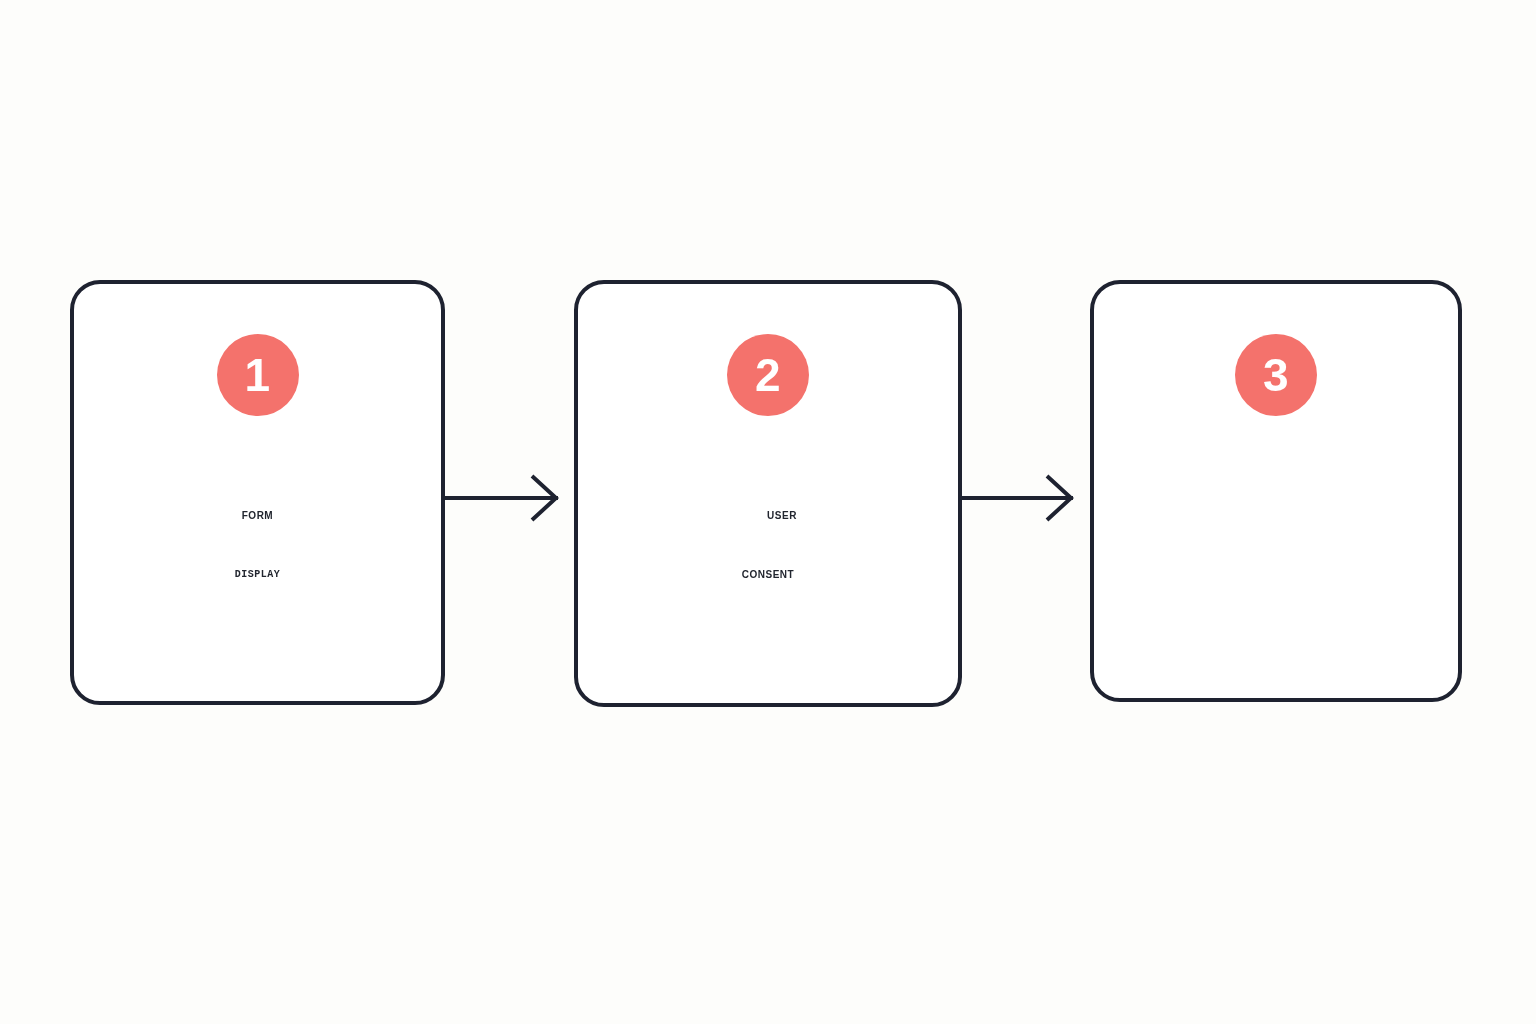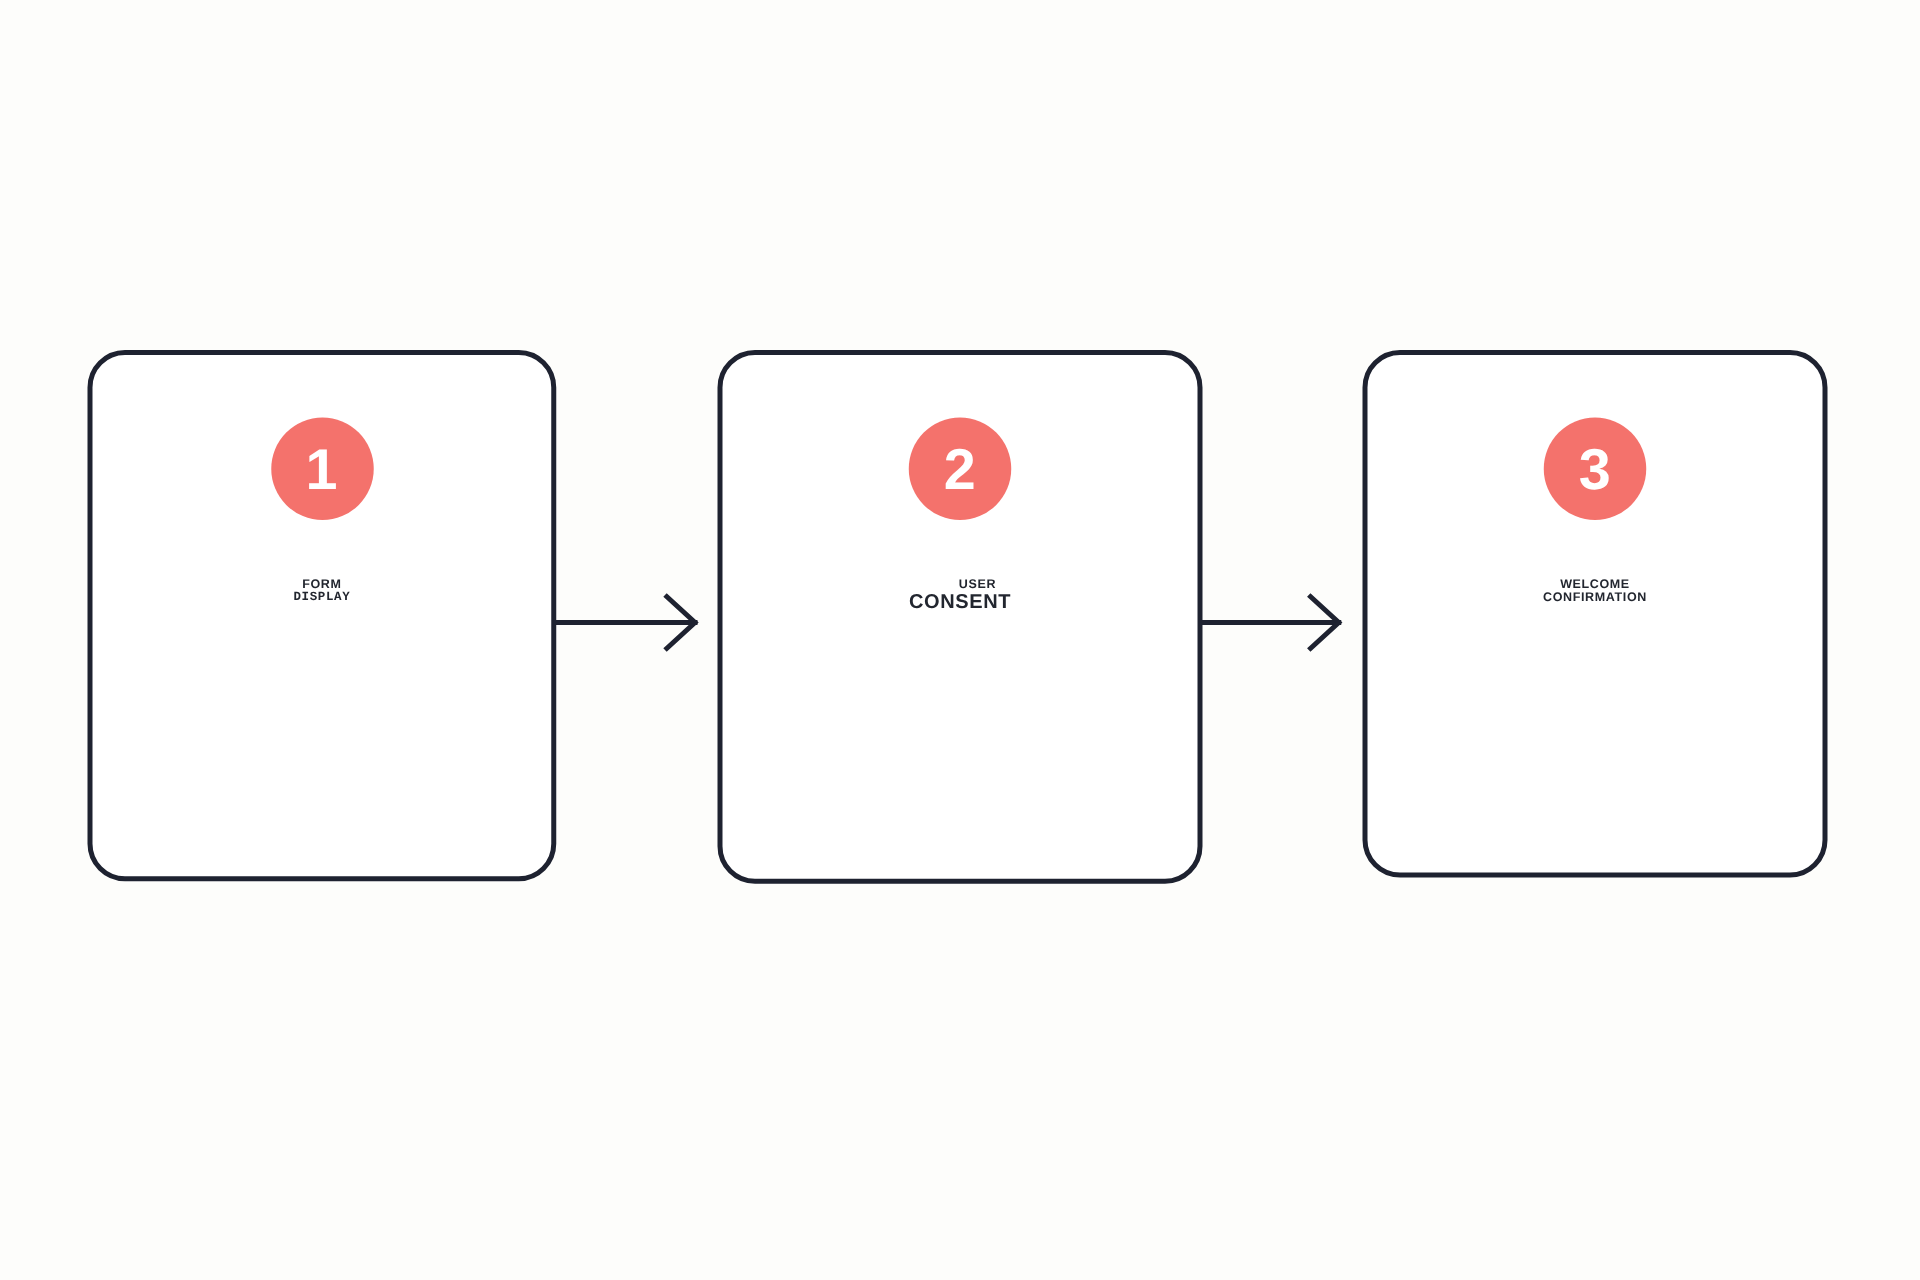--- a/index.html
+++ b/index.html
@@ -66,21 +66,21 @@
     color: #22262F;
     font-family: "Liberation Sans", sans-serif;
     font-weight: bold;
     letter-spacing: 0.5px;
     line-height: 1.12;
   }
   .step-label-line {
     display: block;
     white-space: nowrap;
   }
-  .label-lg { font-size: 50px; }
+  .label-lg { font-size: 50px; margin-top: 48px; }
   .label-md { font-size: 45px; }
 
   
   .connector {
     position: absolute;
     top: 468px;
     height: 60px;
   }
   .connector-1 { left: 443px;  width: 134px; }
   .connector-2 { left: 960px;  width: 132px; }
@@ -107,34 +107,30 @@
       <path d="M 89 8 L 113 30 L 89 52" stroke="#1E2230" stroke-width="4" fill="none" stroke-linecap="butt" stroke-linejoin="miter"></path>
     </svg>
   </div>
 
   <div class="step-box step-box-2">
     <div class="step-badge">
       <span class="step-badge-number">2</span>
     </div>
     <div class="step-label">
       <span class="step-label-line label-lg" style="font-size: 10px; padding-left: 28px;">USER</span>
-      <span class="step-label-line label-lg" style="font-size: 16px;">CONSENT</span>
+      <span class="step-label-line label-lg" style="font-size: 10px;">CONSENT</span>
     </div>
   </div>
 
   <div class="connector connector-2">
     <svg width="132" height="60" viewBox="0 0 132 60">
       <path d="M0 30 H 113" stroke="#1E2230" stroke-width="4" fill="none"></path>
       <path d="M 87 8 L 111 30 L 87 52" stroke="#1E2230" stroke-width="4" fill="none" stroke-linecap="butt" stroke-linejoin="miter"></path>
     </svg>
   </div>
 
   <div class="step-box step-box-3">
     <div class="step-badge">
       <span class="step-badge-number">3</span>
     </div>
-    <div class="step-label">
-      <span class="step-label-line label-lg" style="font-size: 10px;">WELCOME</span>
-      <span class="step-label-line label-md" style="font-size: 10px;">CONFIRMATION</span>
-    </div>
   </div>
 
 </div>
 
 </body></html>

